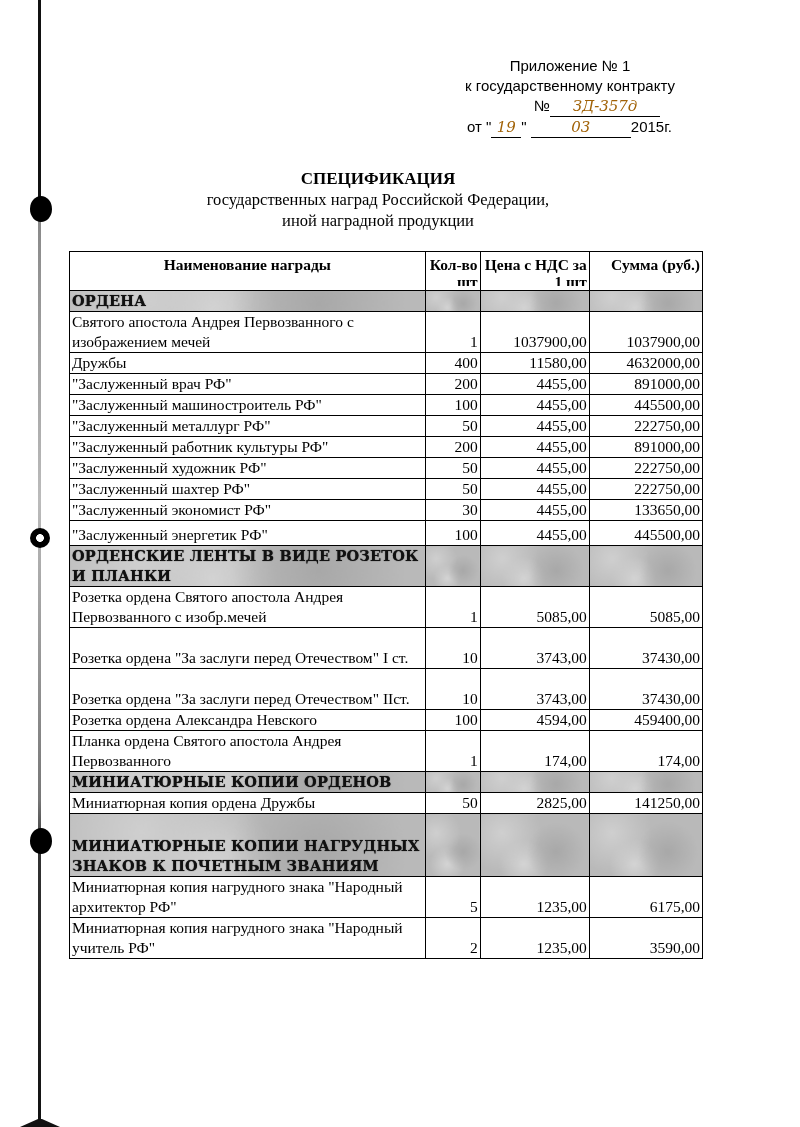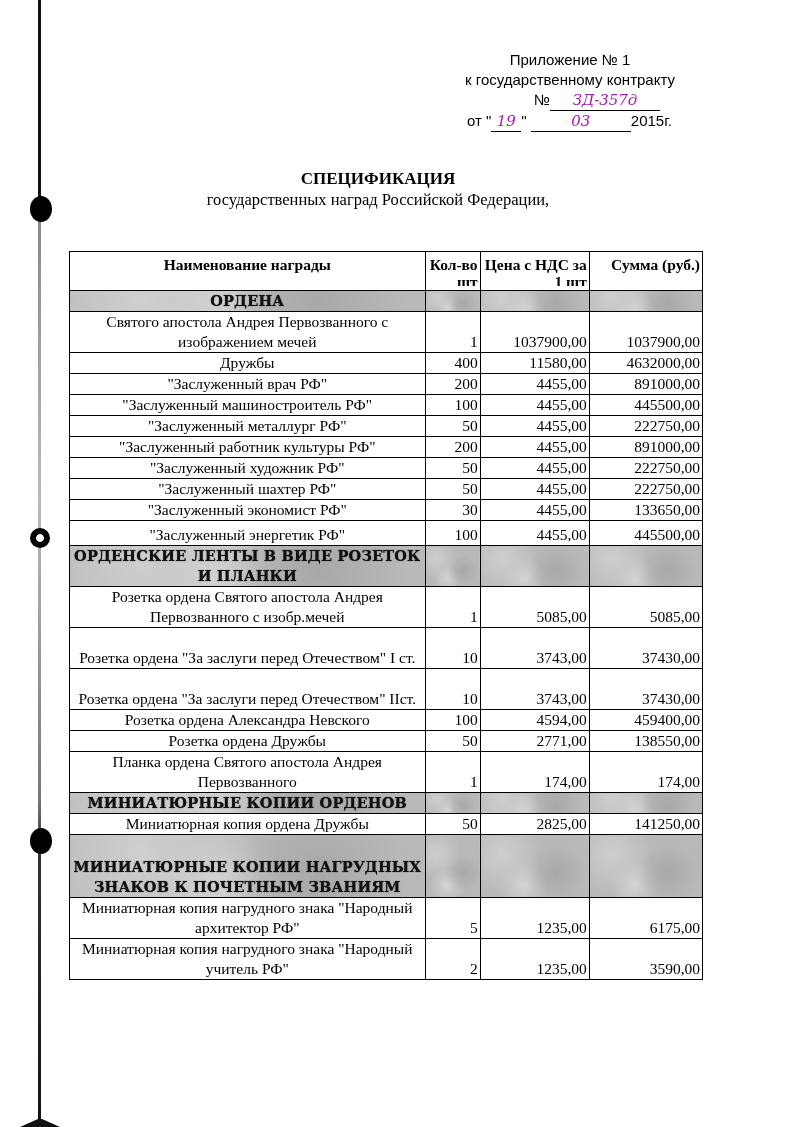--- a/index.html
+++ b/index.html
@@ -17,27 +17,27 @@
   }
   .hole.h1 { left: 30px; top: 196px; width: 22px; height: 26px; }
   .hole.h2 { left: 30px; top: 528px; width: 20px; height: 20px; background: radial-gradient(circle, #fff 25%, #000 30%); }
   .hole.h3 { left: 30px; top: 828px; width: 22px; height: 26px; }
   .bottom-flare {
     position: absolute; left: 20px; bottom: 0; width: 40px; height: 8px;
     background: #111; clip-path: polygon(0 100%, 45% 0, 55% 0, 100% 100%);
   }
 
   .appendix {
-    position: absolute; left: 440px; top: 50px; width: 260px;
+    position: absolute; left: 440px; top: 56px; width: 260px;
     font-family: "Liberation Sans", sans-serif; font-size: 15px; line-height: 20px;
     text-align: center;
   }
   .appendix .line { display: block; white-space: nowrap; }
   .appendix .hand {
-    font-family: "DejaVu Serif", serif; font-style: italic; color: #a21caf;
+    font-family: "DejaVu Serif", serif; font-style: italic; color: #a16207;
     display: inline-block; border-bottom: 1px solid #000; text-align: center;
     font-size: 15px;
   }
   .appendix .l3 { text-align: right; padding-right: 40px; }
   .appendix .l4 { text-align: right; padding-right: 28px; }
 
   .title-block {
     position: absolute; left: 168px; top: 168px; width: 420px; text-align: center;
     font-size: 16.5px; line-height: 21px;
   }
@@ -48,21 +48,21 @@
     border-collapse: collapse; font-size: 15.5px;
   }
   table.spec td, table.spec th {
     border: 1.5px solid #000; padding: 0 2px; vertical-align: bottom;
     line-height: 20px;
   }
   table.spec th {
     font-weight: bold; height: 34px; vertical-align: top; padding-top: 4px;
     overflow: hidden; line-height: 17px;
   }
-  .c-name { width: 350px; text-align: center; }
+  .c-name { width: 350px; text-align: left; }
   .c-qty { width: 50px; text-align: right; }
   .c-price { width: 104px; text-align: right; }
   .c-sum { width: 108px; text-align: right; }
   th.c-name { text-align: center; }
   th.c-qty, th.c-price, th.c-sum { text-align: right; }
   .hdr-clip { display: block; height: 30px; overflow: hidden; }
 
   tr.section td {
     background: #b9b9b9;
     background-image: radial-gradient(circle at 20% 30%, #cfcfcf 0, transparent 40%),
@@ -99,20 +99,21 @@
   </span>
   <span class="line l4">
     <span>от "</span><span class="hand" style="width:30px">19</span><span>"</span>
     <span class="hand" style="width:100px">03</span><span>2015г.</span>
   </span>
 </div>
 
 <div class="title-block">
   <div class="main">СПЕЦИФИКАЦИЯ</div>
   <div>государственных наград Российской Федерации,</div>
+  <div>иной наградной продукции</div>
 </div>
 
 <table class="spec">
   <thead>
     <tr>
       <th class="c-name">
           <span class="hdr-clip">Наименование награды</span>
         </th>
       <th class="c-qty">
           <span class="hdr-clip">Кол-во шт</span>
@@ -218,26 +219,20 @@
       <td class="c-qty">10</td>
       <td class="c-price">3743,00</td>
       <td class="c-sum">37430,00</td>
     </tr>
     <tr class="item">
       <td class="c-name">Розетка ордена Александра Невского</td>
       <td class="c-qty">100</td>
       <td class="c-price">4594,00</td>
       <td class="c-sum">459400,00</td>
     </tr>
-    <tr class="item">
-      <td class="c-name">Розетка ордена Дружбы</td>
-      <td class="c-qty">50</td>
-      <td class="c-price">2771,00</td>
-      <td class="c-sum">138550,00</td>
-    </tr>
     <tr class="item two">
       <td class="c-name">Планка ордена Святого апостола Андрея Первозванного</td>
       <td class="c-qty">1</td>
       <td class="c-price">174,00</td>
       <td class="c-sum">174,00</td>
     </tr>
 
     <tr class="section short">
       <td class="c-name">МИНИАТЮРНЫЕ КОПИИ ОРДЕНОВ</td>
         <td></td>

